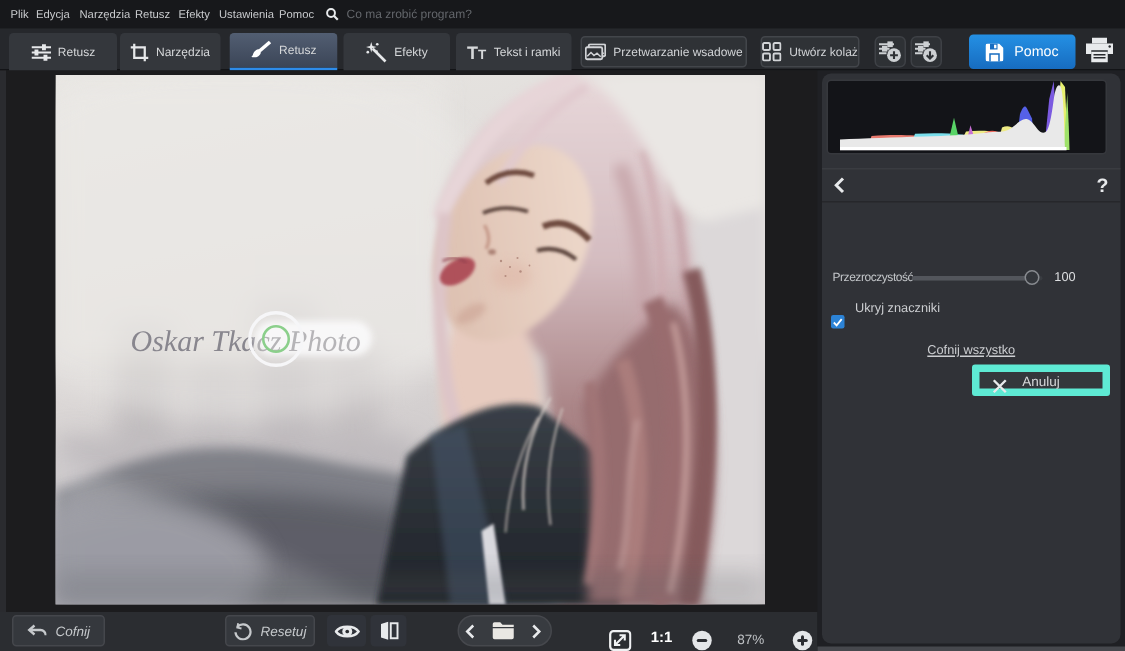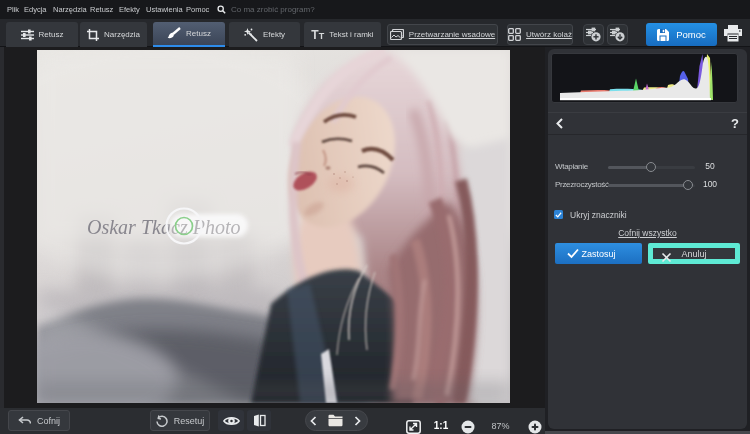--- a/index.html
+++ b/index.html
@@ -5,45 +5,45 @@
 body{width:750px;height:434px;position:relative;overflow:hidden;background:#1c1c1e;font-family:"Liberation Sans",sans-serif;-webkit-font-smoothing:antialiased;}
 .abs{position:absolute;}
 
 #menubar{left:0;top:0;width:750px;height:19px;background:#17181b;}
 #menubar span{position:absolute;top:5px;font-size:7.5px;color:#c9cbce;white-space:nowrap;}
 
 #toolbar{left:0;top:19px;width:750px;height:28px;background:#26282c;border-bottom:1px solid #131417;box-sizing:border-box;}
 .tab{position:absolute;top:3px;height:25px;background:#34373c;border-radius:3px 3px 0 0;display:flex;align-items:center;justify-content:center;color:#d6d8da;font-size:8px;gap:5px;white-space:nowrap;}
 .tab svg{flex:none;}
 #tabRetusz{background:linear-gradient(#525e72,#3b4557);border-bottom:2px solid #2d8ceb;box-sizing:border-box;}
-.tbtn{position:absolute;top:5px;height:21px;background:#2f3236;border:1px solid #43464b;border-radius:3px;display:flex;align-items:center;justify-content:center;color:#d2d4d7;font-size:8px;gap:5px;white-space:nowrap;box-sizing:border-box;text-decoration:underline;}
+.tbtn{position:absolute;top:5px;height:21px;background:#2f3236;border:1px solid #43464b;border-radius:3px;display:flex;align-items:center;justify-content:center;color:#d2d4d7;font-size:8px;gap:5px;white-space:nowrap;box-sizing:border-box;}
 .ibtn{position:absolute;top:5px;width:21px;height:21px;background:#2e3135;border:1px solid #3e4146;border-radius:4px;display:flex;align-items:center;justify-content:center;box-sizing:border-box;}
 #zapisz{position:absolute;top:4px;left:646px;width:71px;height:23px;background:linear-gradient(#2490e4,#176cc0);border-radius:3px;display:flex;align-items:center;justify-content:center;color:#fff;font-size:9.5px;gap:7px;}
 
 #canvas{left:0;top:47px;width:545px;height:361px;background:#1c1c1e;}
 #lsliver{left:0;top:47px;width:4px;height:361px;background:#2a2b2f;}
 #photo{left:37px;top:3px;width:473px;height:353px;}
 
 #bottombar{left:0;top:408px;width:545px;height:26px;background:#2b2d31;}
-.bbtn{position:absolute;top:2px;height:21px;background:#35383d;border:1px solid #45474c;border-radius:3px;display:flex;align-items:center;justify-content:center;color:#c6c9cc;font-size:9px;gap:6px;white-space:nowrap;box-sizing:border-box;}
+.bbtn{position:absolute;top:2px;height:21px;background:#35383d;border:1px solid #45474c;border-radius:3px;display:flex;align-items:center;justify-content:center;color:#c6c9cc;font-size:9px;gap:6px;white-space:nowrap;box-sizing:border-box;font-style:italic;}
 .bico{position:absolute;top:2px;height:21px;display:flex;align-items:center;justify-content:center;}
 
 #rpanel{left:545px;top:47px;width:205px;height:387px;background:#1f2024;}
 #rpanel .inner{position:absolute;left:3px;top:2px;width:199px;height:380px;background:#303237;border-radius:6px;}
 #hist{position:absolute;left:3px;top:4px;width:187px;height:50px;background:#131418;border:1px solid #36383d;border-radius:3px;box-sizing:border-box;overflow:hidden;}
 #phead{position:absolute;left:0;top:63px;width:199px;height:21px;border-top:1px solid #3a3c41;border-bottom:1px solid #26272b;}
 #phead .t{position:absolute;left:0;top:4px;width:100%;text-align:center;color:#e3e5e7;font-size:9.5px;font-weight:bold;}
 .srow{position:absolute;left:0;width:199px;height:12px;}
 .srow .lab{position:absolute;left:7px;top:1px;font-size:8px;letter-spacing:-0.3px;color:#c3c6c9;white-space:nowrap;}
 .srow .val{position:absolute;left:142px;top:0;width:40px;text-align:center;font-size:8.5px;color:#dddfe1;}
 .track{position:absolute;left:60px;top:4.5px;width:87px;height:3.5px;background:#393c41;border-radius:2px;}
 .track .fill{position:absolute;left:0;top:0;height:3.5px;background:#53565c;border-radius:2px;}
 .knob{position:absolute;top:-3.5px;width:10px;height:10px;border-radius:50%;background:#33363b;border:1.6px solid #888b90;box-sizing:border-box;}
 #chk{position:absolute;left:6px;top:161px;width:9px;height:9px;background:#2c83d6;border-radius:1.5px;display:flex;align-items:center;justify-content:center;}
-#chklab{position:absolute;left:22px;top:161px;font-size:8.5px;color:#ccced1;}
+#chklab{position:absolute;left:22px;top:151px;font-size:8.5px;color:#ccced1;}
 #undoall{position:absolute;left:0;top:179px;width:199px;text-align:center;font-size:8.5px;color:#ccced1;text-decoration:underline;}
 #btnApply{position:absolute;left:7px;top:194px;width:87px;height:21px;background:linear-gradient(#2e8fe0,#1c6fc2);border-radius:2px;color:#fff;font-size:9px;display:flex;align-items:center;justify-content:center;}
 #btnApply svg{position:absolute;left:12px;top:5px;}
 #btnCancel{position:absolute;left:100px;top:194px;width:92px;height:21px;background:#34373c;border:5px solid #5eead4;border-radius:2px;color:#d6d8da;font-size:9px;display:flex;align-items:center;justify-content:center;box-sizing:border-box;}
 #btnCancel svg{position:absolute;left:8px;top:4px;}
 #bstrip{left:545px;top:431px;width:205px;height:3px;background:#46484d;}
 </style></head>
 <body>
 <div id="menubar" class="abs">
 <span style="left:7px">Plik</span>
@@ -382,44 +382,33 @@
       <path d="M8,46 L8,39 C24,38.2 44,37.6 64,37 C80,36.6 92,35.8 100,35 C106,34.4 110,33.6 114,33.8 C118,34 121,32.5 124,30 C127,27.5 130,24.5 133,25.5 C136,26.5 138,30 140,32.5 C142,34.5 144,35.5 146,33 C148,30 149.5,20 150.8,10 C152,4 153.4,1.5 155,3.5 C156.6,6.5 157.4,20 158,46 Z" fill="#e9e9e9"></path>
       <rect x="8" y="44" width="151" height="2.2" fill="#ffffff"></rect>
     </svg>
   </div>
   <div id="phead">
     <svg class="abs" style="left:8px;top:5px" width="7" height="11" viewBox="0 0 7 11">
           <path d="M6 1 L1.5 5.5 L6 10" fill="none" stroke="#e8eaec" stroke-width="2"></path>
         </svg>
     <div class="abs" style="right:8px;top:3px;color:#e8eaec;font-size:13px;font-weight:bold">?</div>
   </div>
-  <div class="srow" style="top:112px">
-        <span class="lab">Wtapianie</span>
-        <div class="track">
-          <div class="fill" style="width:43px"></div>
-          <div class="knob" style="left:38px"></div>
-        </div>
-        <span class="val">50</span>
-      </div>
   <div class="srow" style="top:130px">
         <span class="lab">Przezroczystość</span>
         <div class="track">
           <div class="fill" style="width:80px"></div>
           <div class="knob" style="left:75px"></div>
         </div>
         <span class="val">100</span>
       </div>
   <div id="chk">
         <svg width="7" height="6" viewBox="0 0 9 8">
           <path d="M1 4 L3.5 6.5 L8 1" fill="none" stroke="#fff" stroke-width="1.6"></path>
         </svg>
       </div>
   <div id="chklab">Ukryj znaczniki</div>
   <div id="undoall">Cofnij wszystko</div>
-  <div id="btnApply"><svg width="12" height="11" viewBox="0 0 12 11">
-          <path d="M1 5.5 L4.5 9 L11 1.5" fill="none" stroke="#fff" stroke-width="1.8"></path>
-        </svg>Zastosuj</div>
   <div id="btnCancel"><svg width="11" height="11" viewBox="0 0 11 11">
           <path d="M1.5 1.5 L9.5 9.5 M9.5 1.5 L1.5 9.5" stroke="#e8eaec" stroke-width="1.6"></path>
         </svg>Anuluj</div>
  </div>
 </div>
 <div id="bstrip" class="abs"></div>
 
 </body></html>

